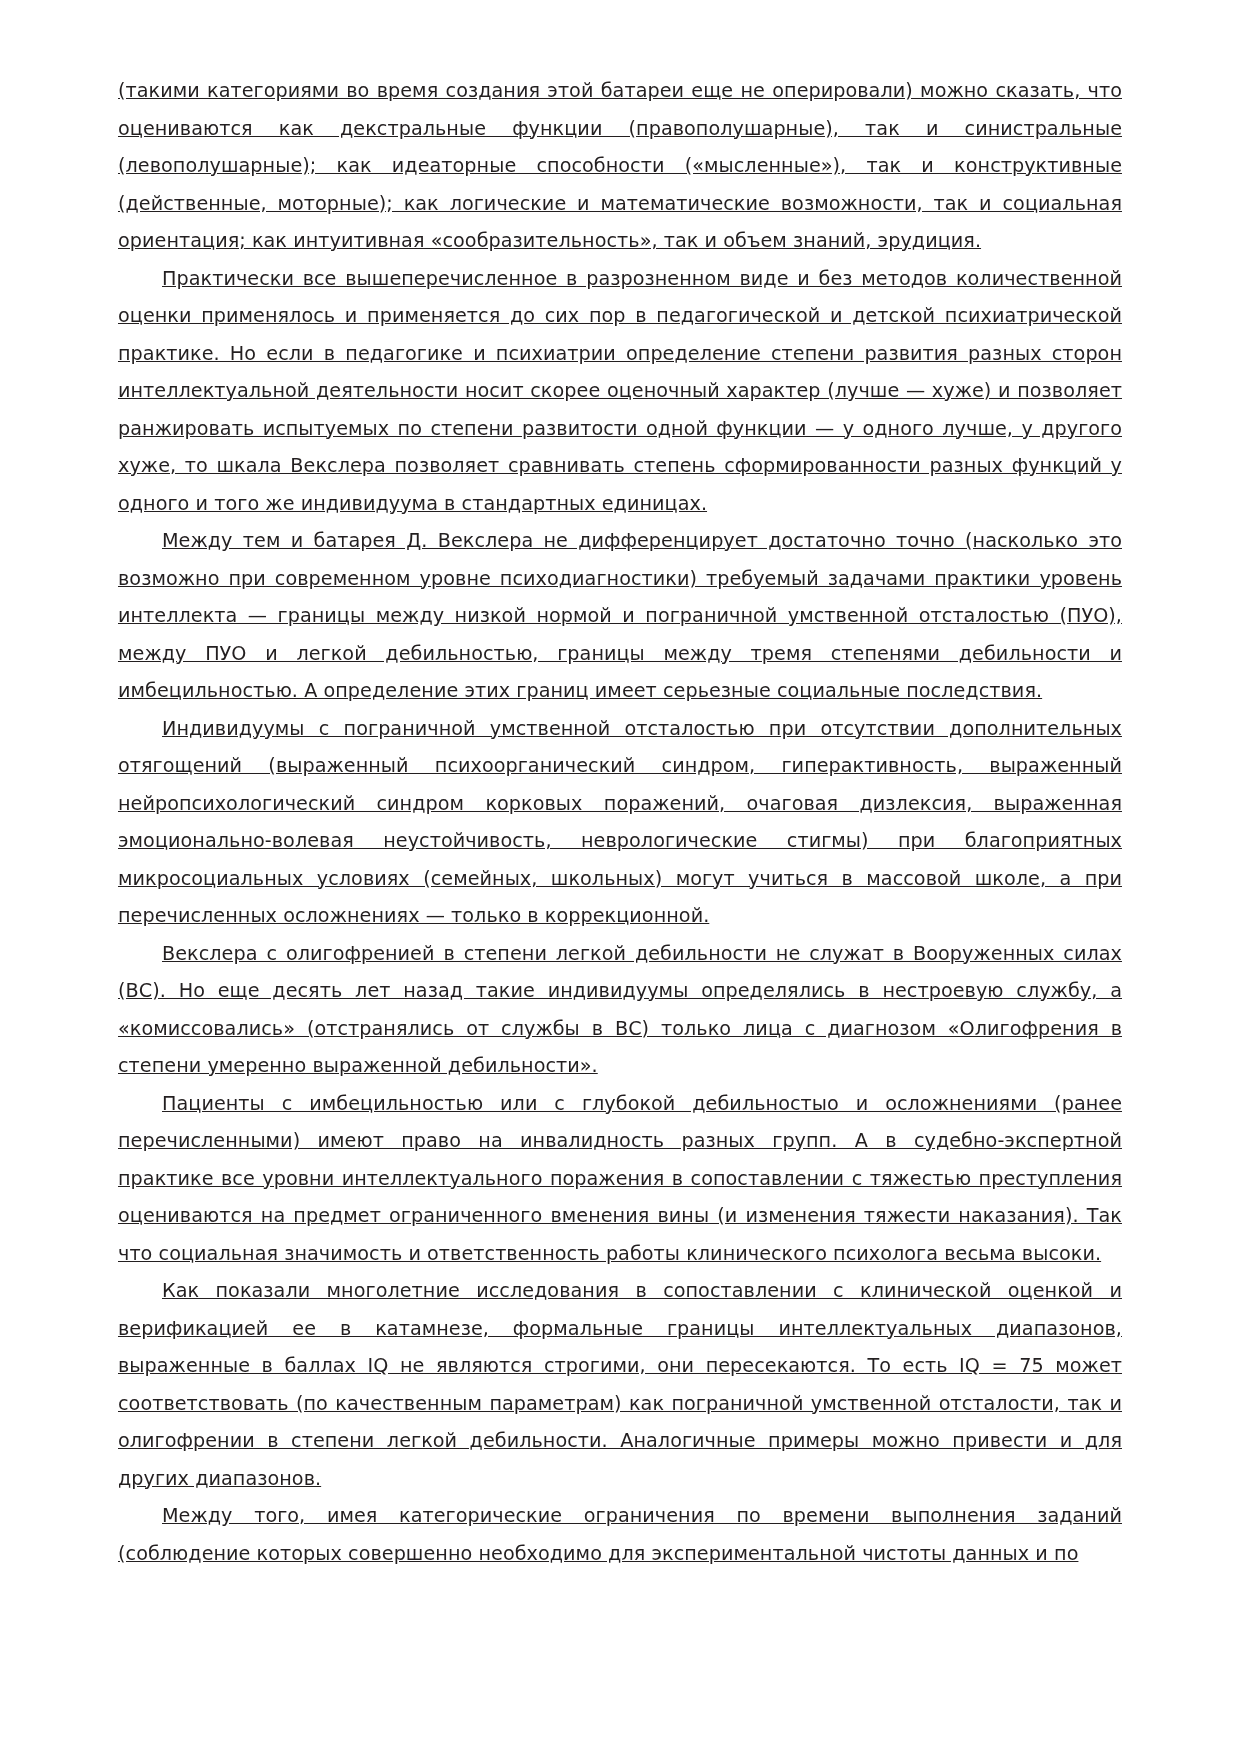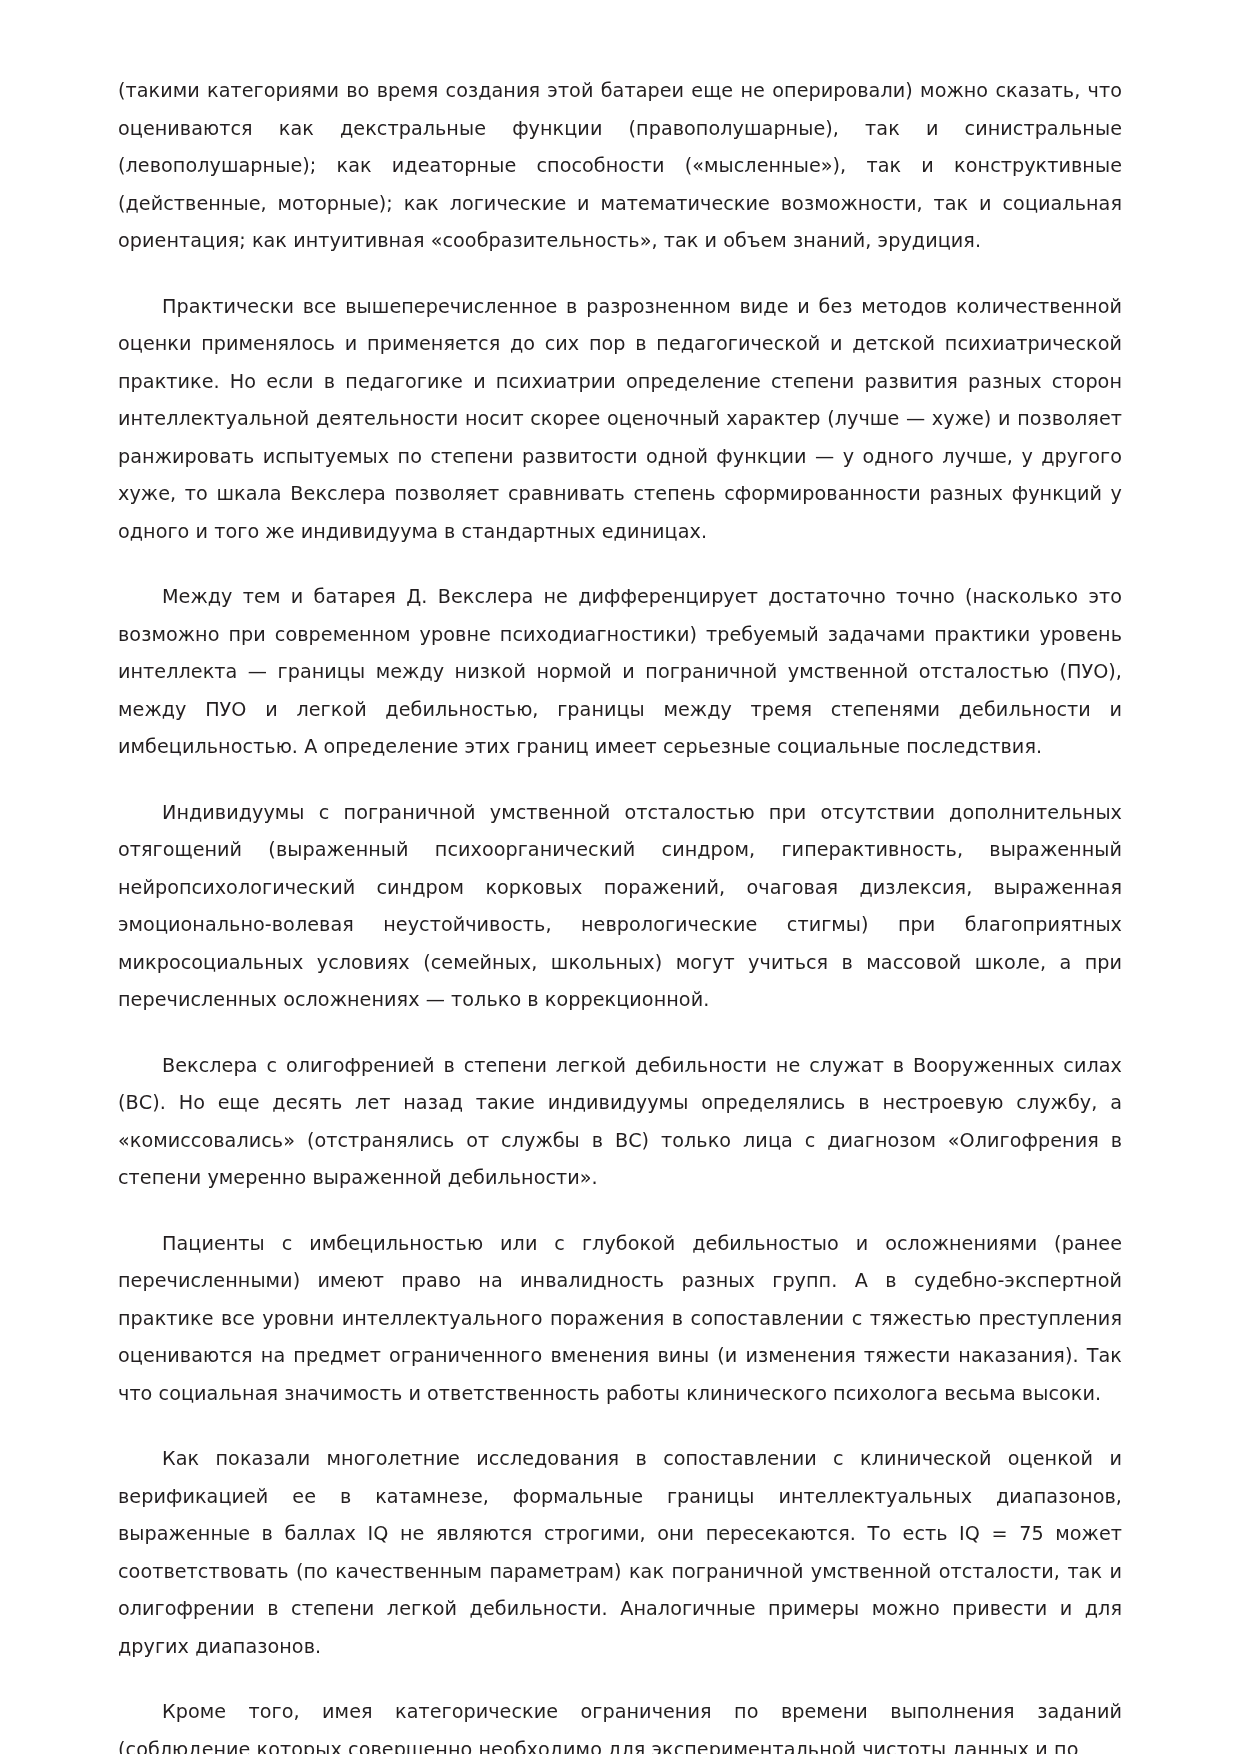--- a/index.html
+++ b/index.html
@@ -12,48 +12,48 @@
     height: 1754px;
     font-family: "DejaVu Sans", sans-serif;
     color: #231f20;
   }
   .page {
     box-sizing: border-box;
     width: 1240px;
     height: 1754px;
     padding: 72px 118px 64px 118px;
     background: #ffffff;
+    text-decoration: underline;
   }
   .body-text {
     font-size: 19.2px;
     line-height: 37.5px;
     text-align: justify;
     text-justify: inter-word;
     color: #231f20;
     letter-spacing: 0.05px;
   }
   .body-text p {
     margin: 0;
     text-indent: 0;
   }
   .body-text p.indent {
     text-indent: 44px;
-    margin-top: 28px;
   }
   .body-text p.hang {
     text-indent: 0;
   }
 </style>
 </head>
 <body>
 
 <div class="page">
   <div class="body-text">
     <p class="hang">(такими категориями во время создания этой батареи еще не оперировали) можно сказать, что оцениваются как декстральные функции (правополушарные), так и синистральные (левополушарные); как идеаторные способности («мысленные»), так и конструктивные (действенные, моторные); как логические и математические возможности, так и социальная ориентация; как интуитивная «сообразительность», так и объем знаний, эрудиция.</p>
     <p class="indent">Практически все вышеперечисленное в разрозненном виде и без методов количественной оценки применялось и применяется до сих пор в педагогической и детской психиатрической практике. Но если в педагогике и психиатрии определение степени развития разных сторон интеллектуальной деятельности носит скорее оценочный характер (лучше — хуже) и позволяет ранжировать испытуемых по степени развитости одной функции — у одного лучше, у другого хуже, то шкала Векслера позволяет сравнивать степень сформированности разных функций у одного и того же индивидуума в стандартных единицах.</p>
     <p class="indent">Между тем и батарея Д. Векслера не дифференцирует достаточно точно (насколько это возможно при современном уровне психодиагностики) требуемый задачами практики уровень интеллекта — границы между низкой нормой и пограничной умственной отсталостью (ПУО), между ПУО и легкой дебильностью, границы между тремя степенями дебильности и имбецильностью. А определение этих границ имеет серьезные социальные последствия.</p>
     <p class="indent">Индивидуумы с пограничной умственной отсталостью при отсутствии дополнительных отягощений (выраженный психоорганический синдром, гиперактивность, выраженный нейропсихологический синдром корковых поражений, очаговая дизлексия, выраженная эмоционально-волевая неустойчивость, неврологические стигмы) при благоприятных микросоциальных условиях (семейных, школьных) могут учиться в массовой школе, а при перечисленных осложнениях — только в коррекционной.</p>
     <p class="indent">Векслера с олигофренией в степени легкой дебильности не служат в Вооруженных силах (ВС). Но еще десять лет назад такие индивидуумы определялись в нестроевую службу, а «комиссовались» (отстранялись от службы в ВС) только лица с диагнозом «Олигофрения в степени умеренно выраженной дебильности».</p>
     <p class="indent">Пациенты с имбецильностью или с глубокой дебильностыо и осложнениями (ранее перечисленными) имеют право на инвалидность разных групп. А в судебно-экспертной практике все уровни интеллектуального поражения в сопоставлении с тяжестью преступления оцениваются на предмет ограниченного вменения вины (и изменения тяжести наказания). Так что социальная значимость и ответственность работы клинического психолога весьма высоки.</p>
     <p class="indent">Как показали многолетние исследования в сопоставлении с клинической оценкой и верификацией ее в катамнезе, формальные границы интеллектуальных диапазонов, выраженные в баллах IQ не являются строгими, они пересекаются. То есть IQ = 75 может соответствовать (по качественным параметрам) как пограничной умственной отсталости, так и олигофрении в степени легкой дебильности. Аналогичные примеры можно привести и для других диапазонов.</p>
-    <p class="indent">Кроме того, имея категорические ограничения по времени выполнения заданий (соблюдение которых совершенно необходимо для экспериментальной чистоты данных и по</p>
+    <p class="indent">Между того, имея категорические ограничения по времени выполнения заданий (соблюдение которых совершенно необходимо для экспериментальной чистоты данных и по</p>
   </div>
 </div>
 
 </body></html>

